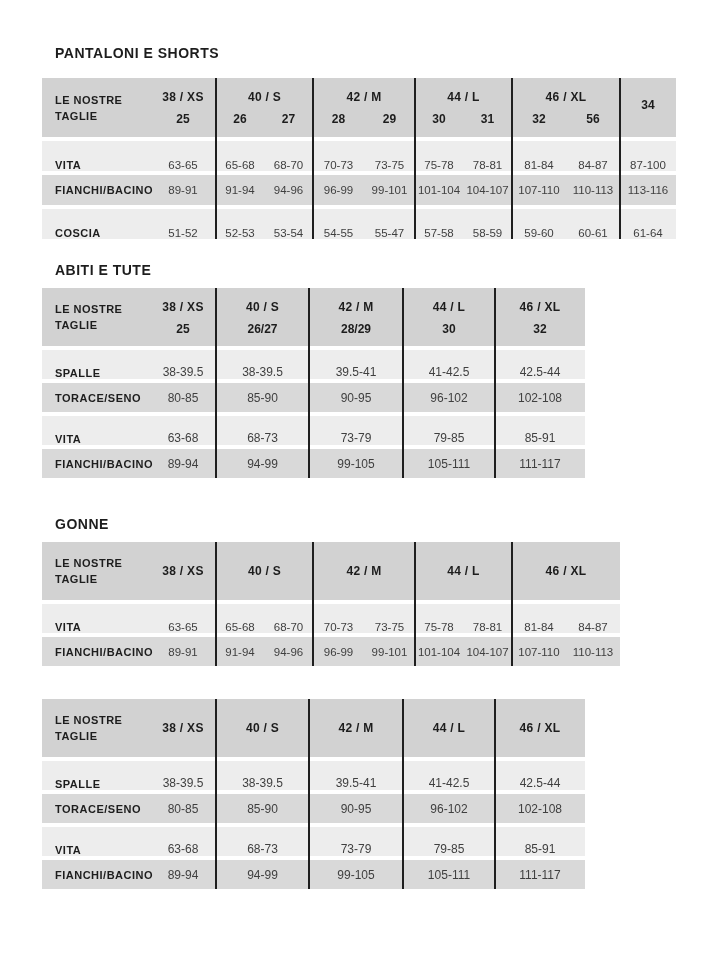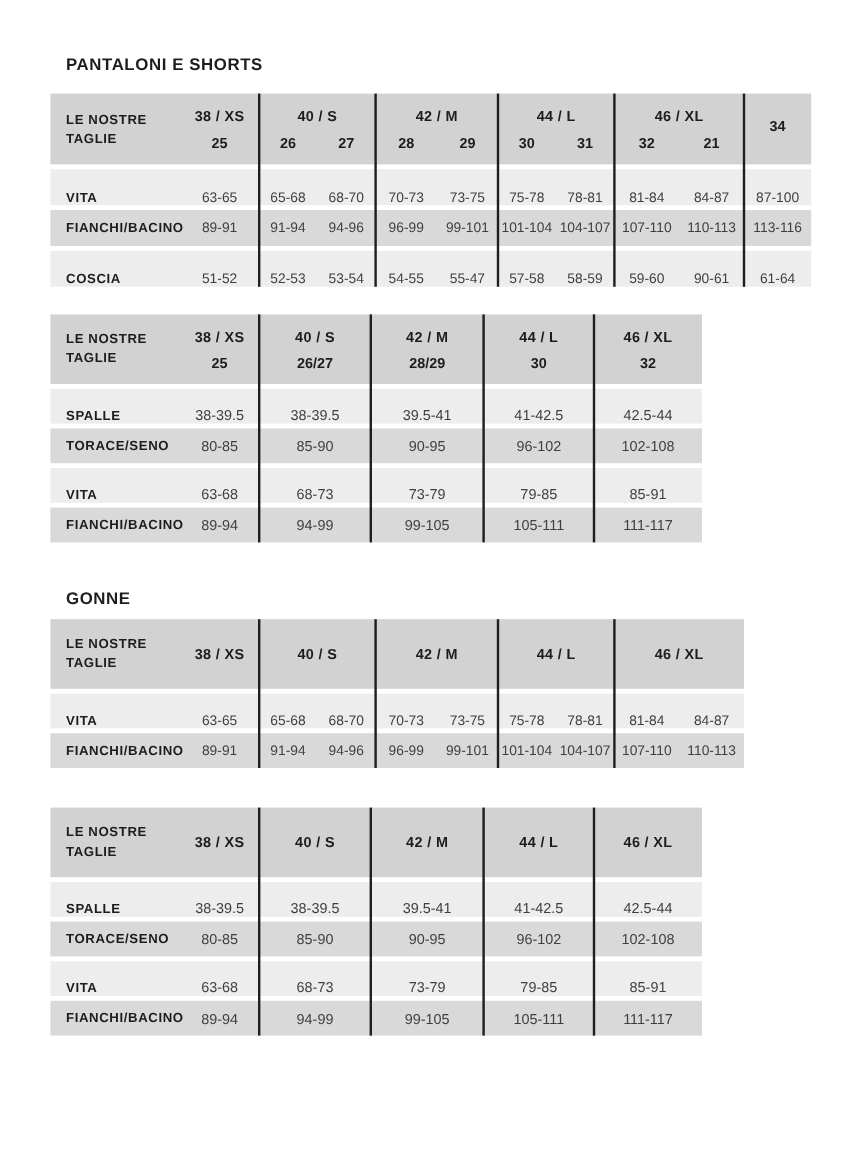--- a/index.html
+++ b/index.html
@@ -74,21 +74,21 @@
             <div class="grp-label">44 / L</div>
             <div class="grp-subs">
               <div class="sub" style="width: 48px;">30</div>
               <div class="sub" style="width: 49px;">31</div>
             </div>
           </div>
           <div class="grp" style="width: 108px; height: 59px;">
             <div class="grp-label">46 / XL</div>
             <div class="grp-subs">
               <div class="sub" style="width: 54px;">32</div>
-              <div class="sub" style="width: 54px;">21</div>
+              <div class="sub" style="width: 54px;">56</div>
             </div>
           </div>
           <div class="grp" style="width: 56px; height: 59px;">
             <div class="grp-label"></div>
             <div class="grp-subs">
               <div class="sub" style="width: 72px;">34</div>
             </div>
           </div>
         </div>
         <div class="m-row light" style="height: 30px; margin-top: 4px;">
@@ -120,31 +120,32 @@
         <div class="m-row light" style="height: 30px; margin-top: 4px;">
           <div class="row-label" style="width: 108px;">COSCIA</div>
           <div class="val" style="width: 66px; font-size: 11.5px;">51-52</div>
           <div class="val" style="width: 48px; font-size: 11.5px;">52-53</div>
           <div class="val" style="width: 49px; font-size: 11.5px;">53-54</div>
           <div class="val" style="width: 51px; font-size: 11.5px;">54-55</div>
           <div class="val" style="width: 51px; font-size: 11.5px;">55-47</div>
           <div class="val" style="width: 48px; font-size: 11.5px;">57-58</div>
           <div class="val" style="width: 49px; font-size: 11.5px;">58-59</div>
           <div class="val" style="width: 54px; font-size: 11.5px;">59-60</div>
-          <div class="val" style="width: 54px; font-size: 11.5px;">90-61</div>
+          <div class="val" style="width: 54px; font-size: 11.5px;">60-61</div>
           <div class="val" style="width: 56px; font-size: 11.5px;">61-64</div>
         </div>
         <div class="vline" style="left: 173px;"></div>
         <div class="vline" style="left: 270px;"></div>
         <div class="vline" style="left: 372px;"></div>
         <div class="vline" style="left: 469px;"></div>
         <div class="vline" style="left: 577px;"></div>
       </div>
     </section>
     <section class="chart-section" style="margin-top: 23px;">
+      <h2 class="tbl-title" style="margin-bottom: 10px;">ABITI E TUTE</h2>
       <div class="tbl" style="width: 543px;">
         <div class="hdr-row" style="height: 58px;">
           <div class="corner" style="width: 108px;">
             <div class="corner-line">LE NOSTRE</div>
             <div class="corner-line">TAGLIE</div>
           </div>
           <div class="grp" style="width: 66px; height: 58px;">
             <div class="grp-label">38 / XS</div>
             <div class="grp-subs">
               <div class="sub" style="width: 66px;">25</div>

